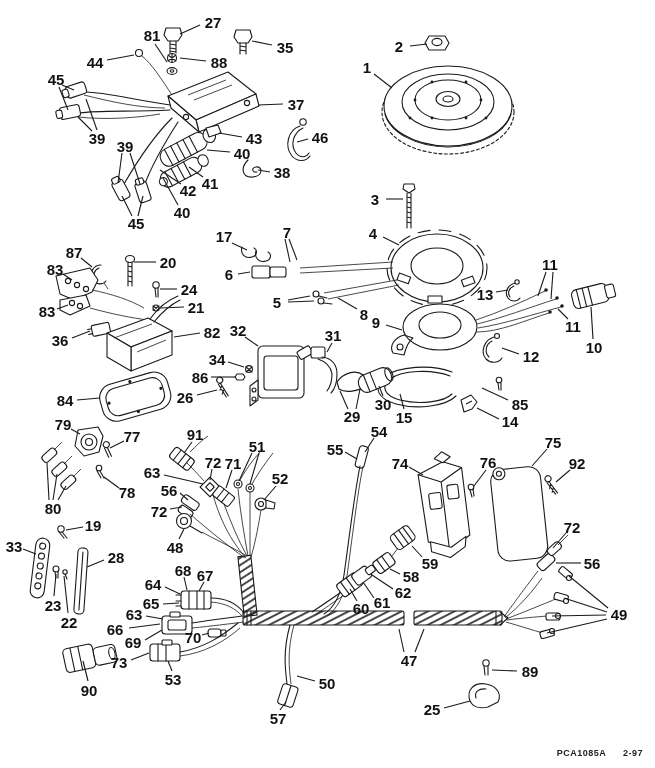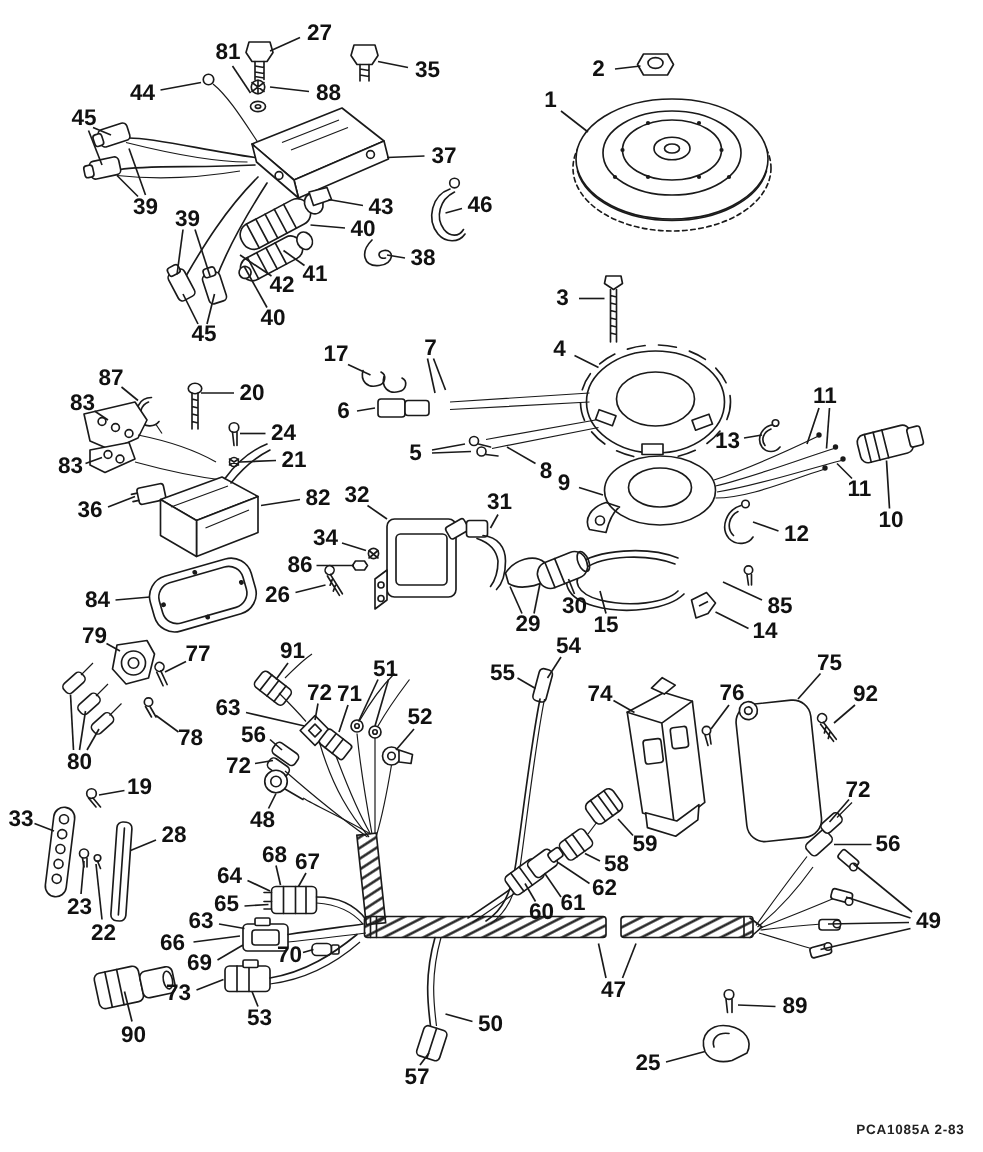--- a/index.html
+++ b/index.html
@@ -10,21 +10,21 @@
   svg{position:absolute;left:0;top:0;}
   .ln{stroke:#1a1a1a;fill:none;stroke-width:1.1;stroke-linecap:round;stroke-linejoin:round;}
   .wh{stroke:#1a1a1a;fill:#ffffff;stroke-width:1.1;stroke-linejoin:round;}
   .thin{stroke:#1a1a1a;fill:none;stroke-width:0.8;}
   .callout-text{font-family:"Liberation Sans", sans-serif;font-weight:bold;font-size:15px;fill:#111111;}
   .leader{stroke:#1a1a1a;stroke-width:1.1;fill:none;}
   #footer{
     position:absolute;right:12px;bottom:10px;
     font-size:9px;font-weight:bold;color:#222;letter-spacing:0.5px;
   }
-  #footer span{}
+  #footer span{margin-left:14px;}
 </style>
 </head>
 <body>
 
 <svg id="art" width="655" height="768" viewBox="0 0 655 768">
   <defs>
     <pattern id="hatch" patternUnits="userSpaceOnUse" width="6" height="14" patternTransform="rotate(63)">
       <line x1="1" y1="0" x2="1" y2="14" stroke="#1a1a1a" stroke-width="1.6"></line>
     </pattern>
   </defs>
@@ -732,14 +732,14 @@
       <text x="619" y="614" text-anchor="middle" dominant-baseline="central" class="callout-text">49</text>
       <line x1="517" y1="671" x2="492" y2="670" class="leader"></line>
       <text x="530" y="671" text-anchor="middle" dominant-baseline="central" class="callout-text">89</text>
       <line x1="444" y1="708" x2="470" y2="701" class="leader"></line>
       <text x="432" y="709" text-anchor="middle" dominant-baseline="central" class="callout-text">25</text>
     </g>
 </svg>
 
 <div id="footer">
   <span>PCA1085A</span>
-  <span>2-83</span>
+  <span>2-97</span>
 </div>
 
 </body></html>

